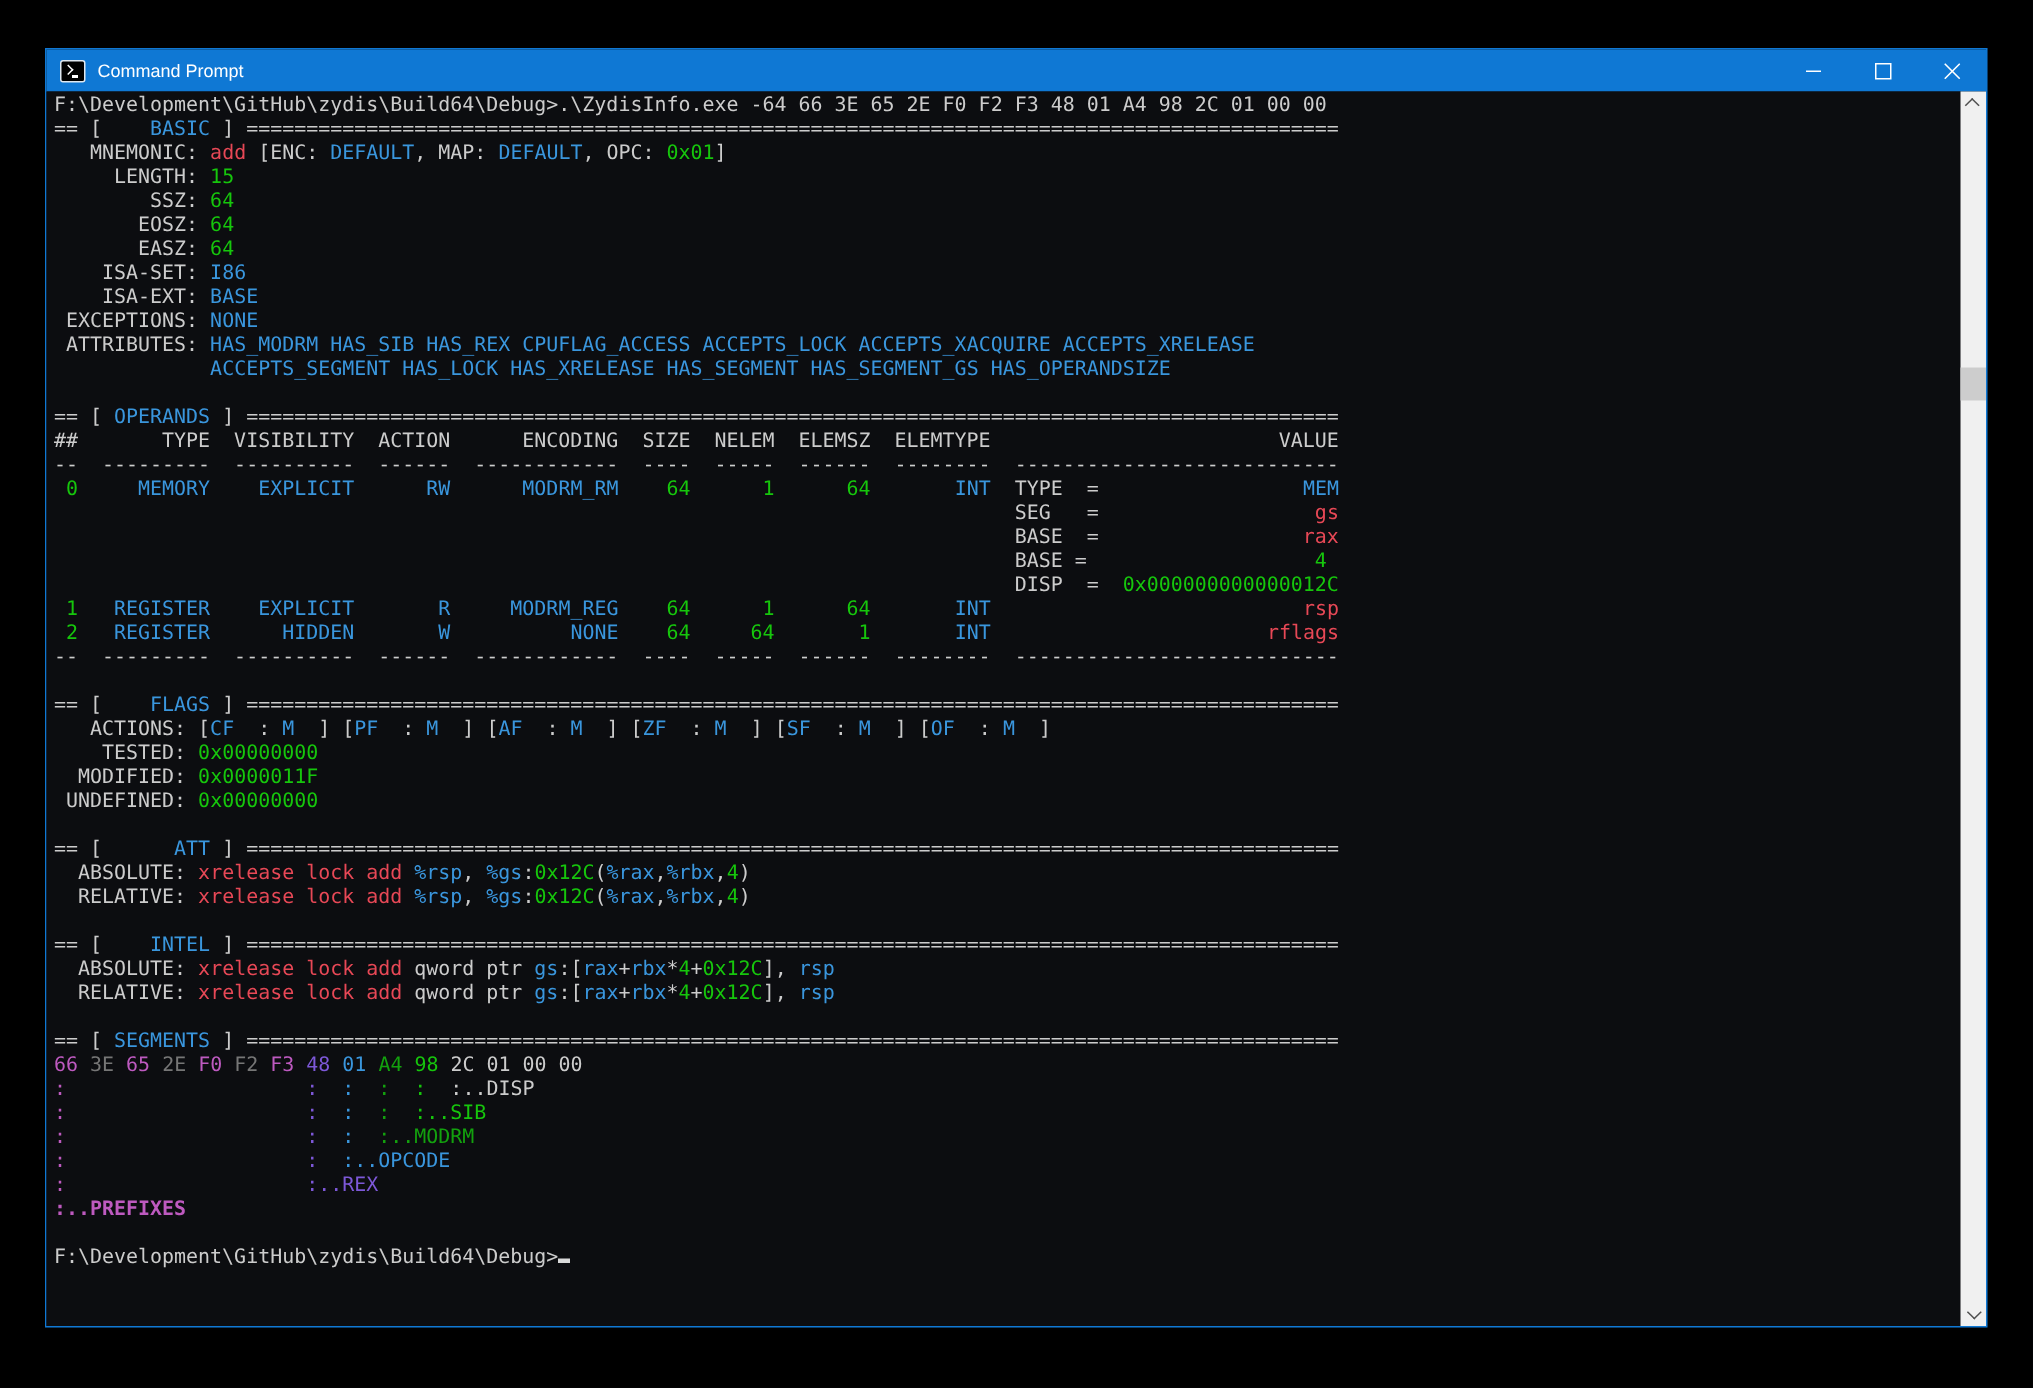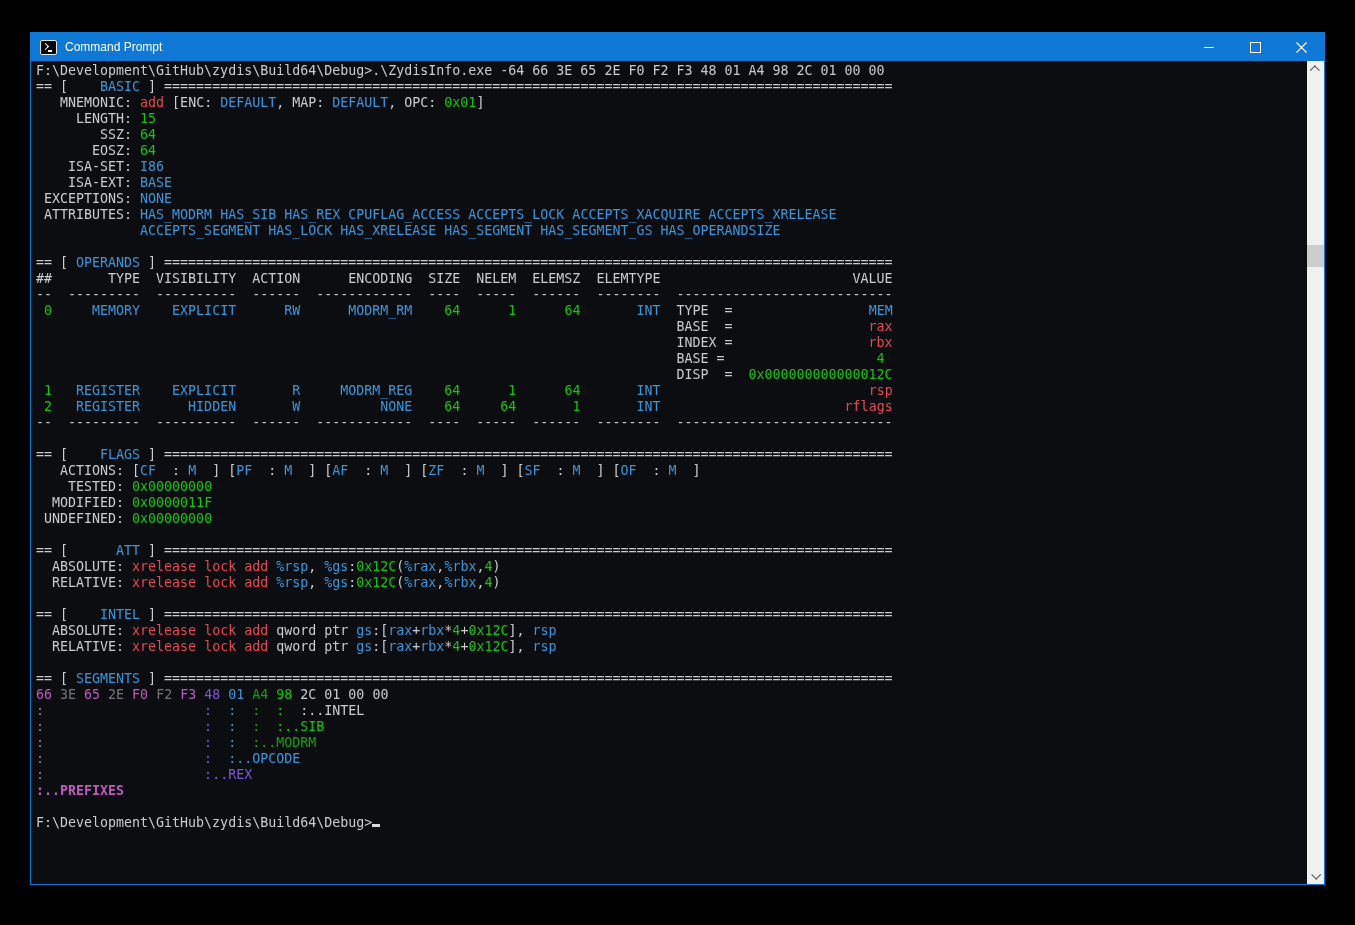--- a/index.html
+++ b/index.html
@@ -61,32 +61,33 @@
     </div>
 
     <div id="content">
       <div id="console">
           <div class="line"><span style="color: var(--w);">F:\Development\GitHub\zydis\Build64\Debug&gt;.\ZydisInfo.exe -64 66 3E 65 2E F0 F2 F3 48 01 A4 98 2C 01 00 00</span></div>
           <div class="line"><span style="color: var(--w);">== [    </span><span style="color: var(--c);">BASIC</span><span style="color: var(--w);"> ] ===========================================================================================</span></div>
           <div class="line"><span style="color: var(--w);">   MNEMONIC: </span><span style="color: var(--r);">add</span><span style="color: var(--w);"> [ENC: </span><span style="color: var(--c);">DEFAULT</span><span style="color: var(--w);">, MAP: </span><span style="color: var(--c);">DEFAULT</span><span style="color: var(--w);">, OPC: </span><span style="color: var(--g);">0x01</span><span style="color: var(--w);">]</span></div>
           <div class="line"><span style="color: var(--w);">     LENGTH: </span><span style="color: var(--g);">15</span></div>
           <div class="line"><span style="color: var(--w);">        SSZ: </span><span style="color: var(--g);">64</span></div>
           <div class="line"><span style="color: var(--w);">       EOSZ: </span><span style="color: var(--g);">64</span></div>
+          <div class="line"><span style="color: var(--w);">       EASZ: </span><span style="color: var(--g);">64</span></div>
           <div class="line"><span style="color: var(--w);">    ISA-SET: </span><span style="color: var(--c); margin-top: 24px;">I86</span></div>
           <div class="line"><span style="color: var(--w);">    ISA-EXT: </span><span style="color: var(--c);">BASE</span></div>
           <div class="line"><span style="color: var(--w);"> EXCEPTIONS: </span><span style="color: var(--c);">NONE</span></div>
           <div class="line"><span style="color: var(--w);"> ATTRIBUTES: </span><span style="color: var(--c);">HAS_MODRM HAS_SIB HAS_REX CPUFLAG_ACCESS ACCEPTS_LOCK ACCEPTS_XACQUIRE ACCEPTS_XRELEASE</span></div>
           <div class="line"><span style="color: var(--w);">             </span><span style="color: var(--c);">ACCEPTS_SEGMENT HAS_LOCK HAS_XRELEASE HAS_SEGMENT HAS_SEGMENT_GS HAS_OPERANDSIZE</span></div>
           <div class="line"></div>
           <div class="line"><span style="color: var(--w);">== [ </span><span style="color: var(--c);">OPERANDS</span><span style="color: var(--w);"> ] ===========================================================================================</span></div>
           <div class="line"><span style="color: var(--w);">##       TYPE  VISIBILITY  ACTION      ENCODING  SIZE  NELEM  ELEMSZ  ELEMTYPE                        VALUE</span></div>
           <div class="line"><span style="color: var(--w);">--  ---------  ----------  ------  ------------  ----  -----  ------  --------  ---------------------------</span></div>
           <div class="line"><span style="color: var(--g);"> 0</span><span style="color: var(--c);">     MEMORY</span><span style="color: var(--c);">    EXPLICIT</span><span style="color: var(--c);">      RW</span><span style="color: var(--c);">      MODRM_RM</span><span style="color: var(--g);">    64</span><span style="color: var(--g);">      1</span><span style="color: var(--g);">      64</span><span style="color: var(--c);">       INT</span><span style="color: var(--w);">  TYPE  =                 </span><span style="color: var(--c);">MEM</span></div>
+          <div class="line"><span style="color: var(--w);">                                                                                SEG   =                  </span><span style="color: var(--r);">gs</span></div>
           <div class="line"><span style="color: var(--w);">                                                                                BASE  =                 </span><span style="color: var(--r);">rax</span></div>
-          <div class="line"><span style="color: var(--w);">                                                                                INDEX =                 </span><span style="color: var(--r);">rbx</span></div>
           <div class="line"><span style="color: var(--w);">                                                                                BASE =                   </span><span style="color: var(--g);">4</span></div>
           <div class="line"><span style="color: var(--w);">                                                                                DISP  =  </span><span style="color: var(--g);">0x000000000000012C</span></div>
           <div class="line"><span style="color: var(--g);"> 1</span><span style="color: var(--c);">   REGISTER</span><span style="color: var(--c);">    EXPLICIT</span><span style="color: var(--c);">       R</span><span style="color: var(--c);">     MODRM_REG</span><span style="color: var(--g);">    64</span><span style="color: var(--g);">      1</span><span style="color: var(--g);">      64</span><span style="color: var(--c);">       INT</span><span style="color: var(--w);">                          </span><span style="color: var(--r);">rsp</span></div>
           <div class="line"><span style="color: var(--g);"> 2</span><span style="color: var(--c);">   REGISTER</span><span style="color: var(--c);">      HIDDEN</span><span style="color: var(--c);">       W</span><span style="color: var(--c);">          NONE</span><span style="color: var(--g);">    64</span><span style="color: var(--g);">     64</span><span style="color: var(--g);">       1</span><span style="color: var(--c);">       INT</span><span style="color: var(--w);">                       </span><span style="color: var(--r);">rflags</span></div>
           <div class="line"><span style="color: var(--w);">--  ---------  ----------  ------  ------------  ----  -----  ------  --------  ---------------------------</span></div>
           <div class="line"></div>
           <div class="line"><span style="color: var(--w);">== [    </span><span style="color: var(--c);">FLAGS</span><span style="color: var(--w);"> ] ===========================================================================================</span></div>
           <div class="line"><span style="color: var(--w);">   ACTIONS: [</span><span style="color: var(--c);">CF</span><span style="color: var(--w);">  : </span><span style="color: var(--c);">M</span><span style="color: var(--w);">  ] [</span><span style="color: var(--c);">PF</span><span style="color: var(--w);">  : </span><span style="color: var(--c);">M</span><span style="color: var(--w);">  ] [</span><span style="color: var(--c);">AF</span><span style="color: var(--w);">  : </span><span style="color: var(--c);">M</span><span style="color: var(--w);">  ] [</span><span style="color: var(--c);">ZF</span><span style="color: var(--w);">  : </span><span style="color: var(--c);">M</span><span style="color: var(--w);">  ] [</span><span style="color: var(--c);">SF</span><span style="color: var(--w);">  : </span><span style="color: var(--c);">M</span><span style="color: var(--w);">  ] [</span><span style="color: var(--c);">OF</span><span style="color: var(--w);">  : </span><span style="color: var(--c);">M</span><span style="color: var(--w);">  ]</span></div>
           <div class="line"><span style="color: var(--w);">    TESTED: </span><span style="color: var(--g);">0x00000000</span></div>
           <div class="line"><span style="color: var(--w);">  MODIFIED: </span><span style="color: var(--g);">0x0000011F</span></div>
@@ -95,21 +96,21 @@
           <div class="line"><span style="color: var(--w);">== [      </span><span style="color: var(--c);">ATT</span><span style="color: var(--w);"> ] ===========================================================================================</span></div>
           <div class="line"><span style="color: var(--w);">  ABSOLUTE: </span><span style="color: var(--r);">xrelease lock add</span><span style="color: var(--w);"> </span><span style="color: var(--c);">%rsp</span><span style="color: var(--w);">, </span><span style="color: var(--c);">%gs</span><span style="color: var(--w);">:</span><span style="color: var(--g);">0x12C</span><span style="color: var(--w);">(</span><span style="color: var(--c);">%rax</span><span style="color: var(--w);">,</span><span style="color: var(--c);">%rbx</span><span style="color: var(--w);">,</span><span style="color: var(--g);">4</span><span style="color: var(--w);">)</span></div>
           <div class="line"><span style="color: var(--w);">  RELATIVE: </span><span style="color: var(--r);">xrelease lock add</span><span style="color: var(--w);"> </span><span style="color: var(--c);">%rsp</span><span style="color: var(--w);">, </span><span style="color: var(--c);">%gs</span><span style="color: var(--w);">:</span><span style="color: var(--g);">0x12C</span><span style="color: var(--w);">(</span><span style="color: var(--c);">%rax</span><span style="color: var(--w);">,</span><span style="color: var(--c);">%rbx</span><span style="color: var(--w);">,</span><span style="color: var(--g);">4</span><span style="color: var(--w);">)</span></div>
           <div class="line"></div>
           <div class="line"><span style="color: var(--w);">== [    </span><span style="color: var(--c);">INTEL</span><span style="color: var(--w);"> ] ===========================================================================================</span></div>
           <div class="line"><span style="color: var(--w);">  ABSOLUTE: </span><span style="color: var(--r);">xrelease lock add</span><span style="color: var(--w);"> qword ptr </span><span style="color: var(--c);">gs</span><span style="color: var(--w);">:[</span><span style="color: var(--c);">rax</span><span style="color: var(--w);">+</span><span style="color: var(--c);">rbx</span><span style="color: var(--w);">*</span><span style="color: var(--g);">4</span><span style="color: var(--w);">+</span><span style="color: var(--g);">0x12C</span><span style="color: var(--w);">], </span><span style="color: var(--c);">rsp</span></div>
           <div class="line"><span style="color: var(--w);">  RELATIVE: </span><span style="color: var(--r);">xrelease lock add</span><span style="color: var(--w);"> qword ptr </span><span style="color: var(--c);">gs</span><span style="color: var(--w);">:[</span><span style="color: var(--c);">rax</span><span style="color: var(--w);">+</span><span style="color: var(--c);">rbx</span><span style="color: var(--w);">*</span><span style="color: var(--g);">4</span><span style="color: var(--w);">+</span><span style="color: var(--g);">0x12C</span><span style="color: var(--w);">], </span><span style="color: var(--c);">rsp</span></div>
           <div class="line"></div>
           <div class="line"><span style="color: var(--w);">== [ </span><span style="color: var(--c);">SEGMENTS</span><span style="color: var(--w);"> ] ===========================================================================================</span></div>
           <div class="line"><span style="color: var(--m);">66</span><span style="color: var(--x);"> 3E</span><span style="color: var(--m);"> 65</span><span style="color: var(--x);"> 2E</span><span style="color: var(--m);"> F0</span><span style="color: var(--x);"> F2</span><span style="color: var(--m);"> F3</span><span style="color: var(--v);"> 48</span><span style="color: var(--c);"> 01</span><span style="color: var(--dg);"> A4</span><span style="color: var(--g);"> 98</span><span style="color: var(--w);"> 2C 01 00 00</span></div>
-          <div class="line"><span style="color: var(--m);">:</span><span style="color: var(--v);">                    :</span><span style="color: var(--c);">  :</span><span style="color: var(--dg);">  :</span><span style="color: var(--g);">  :</span><span style="color: var(--w);">  :..INTEL</span></div>
+          <div class="line"><span style="color: var(--m);">:</span><span style="color: var(--v);">                    :</span><span style="color: var(--c);">  :</span><span style="color: var(--dg);">  :</span><span style="color: var(--g);">  :</span><span style="color: var(--w);">  :..DISP</span></div>
           <div class="line"><span style="color: var(--m);">:</span><span style="color: var(--v);">                    :</span><span style="color: var(--c);">  :</span><span style="color: var(--dg);">  :</span><span style="color: var(--g);">  :..SIB</span></div>
           <div class="line"><span style="color: var(--m);">:</span><span style="color: var(--v);">                    :</span><span style="color: var(--c);">  :</span><span style="color: var(--dg);">  :..MODRM</span></div>
           <div class="line"><span style="color: var(--m);">:</span><span style="color: var(--v);">                    :</span><span style="color: var(--c);">  :..OPCODE</span></div>
           <div class="line"><span style="color: var(--m);">:</span><span style="color: var(--v); text-align: center;">                    :..REX</span></div>
           <div class="line"><span style="color: var(--m); font-weight: bold;">:..PREFIXES</span></div>
           <div class="line"></div>
           <div class="line"><span style="color: var(--w);">F:\Development\GitHub\zydis\Build64\Debug&gt;</span><span class="cursor"></span></div>
         </div>
       <div id="scrollbar">
         <div class="sb-btn sb-up">

